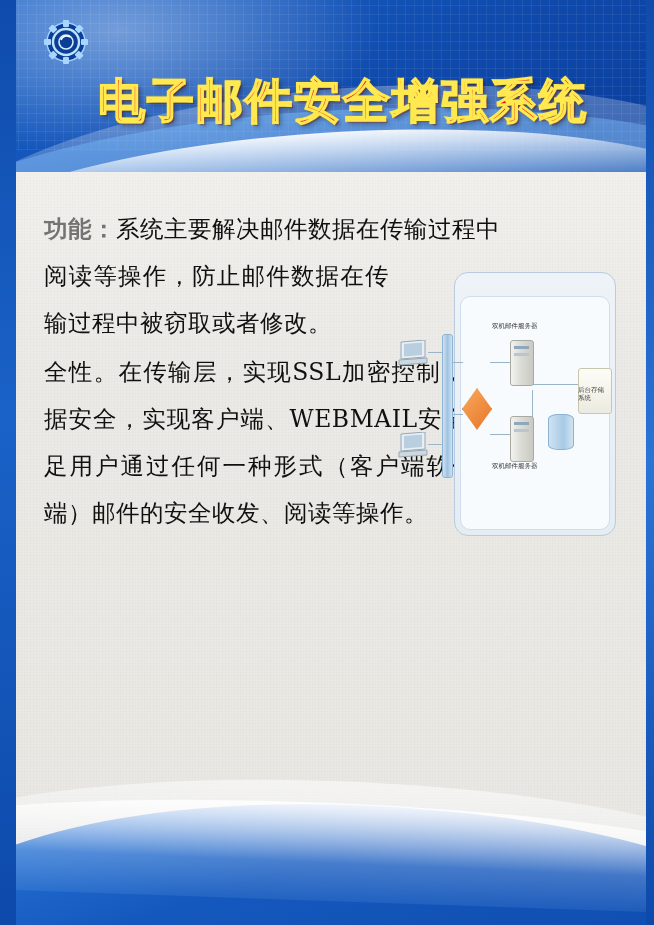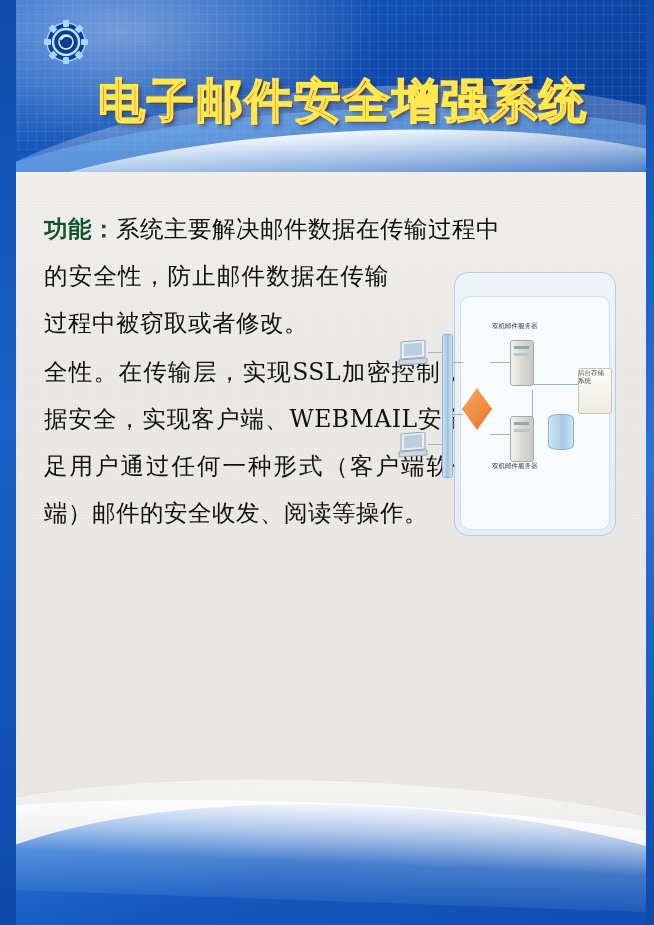--- a/index.html
+++ b/index.html
@@ -171,21 +171,21 @@
     z-index: 7;
     font-family: "DejaVu Serif", serif;
     font-size: 23.5px;
     line-height: 47px;
     color: #101010;
     text-align: justify;
     letter-spacing: 0.5px;
   }
   .para { margin: 0 0 2px 0; }
   .lead {
-    color: #14532d;
+    color: #737373;
     font-weight: bold;
     font-family: "DejaVu Serif", serif;
   }
   .p1 { width: 345px; }
   .p1 .first-line { display: block; width: 560px; }
   .p2 { width: 345px; margin-top: 8px; }
   .p3 { width: 570px; margin-top: 0; }
 
   
   .diagram {
@@ -287,21 +287,21 @@
   .dlabel {
     position: absolute;
     font-family: "DejaVu Sans", sans-serif;
     font-size: 6.5px;
     line-height: 8px;
     color: #333;
     text-align: left;
   }
   .dl-srv1 { left: 94px; top: 58px; width: 58px; }
   .dl-srv2 { left: 94px; top: 198px; width: 58px; }
-  .dl-store { left: 180px; top: 105px; width: 32px; color: #444; }
+  .dl-store { left: 180px; top: 122px; width: 32px; color: #444; }
   .wire {
     position: absolute;
     background: #9ab4c8;
   }
 </style>
 </head>
 <body>
 
 <div class="poster">
 
@@ -339,21 +339,21 @@
   <div class="title-wrap">
     <span class="title">电子邮件安全增强系统</span>
   </div>
 
   <div class="content">
 
     <div class="para p1">
       <span class="first-line">
         <span class="lead">功能：</span><span>系统主要解决邮件数据在传输过程中</span>
       </span>
-      <span>的安全性，防止邮件数据在传输过程中被窃取或者修改。</span>
+      <span>阅读等操作，防止邮件数据在传输过程中被窃取或者修改。</span>
     </div>
 
 
     <div class="para p3">全性。在传输层，实现SSL加密控制，保证传输的数据安全，实现客户端、WEBMAIL安全协议，能够满足用户通过任何一种形式（客户端软件、WEB应用端）邮件的安全收发、阅读等操作。</div>
   </div>
 
   <div class="diagram">
     <div class="diag-panel"></div>
     <div class="diag-inner"></div>
 

